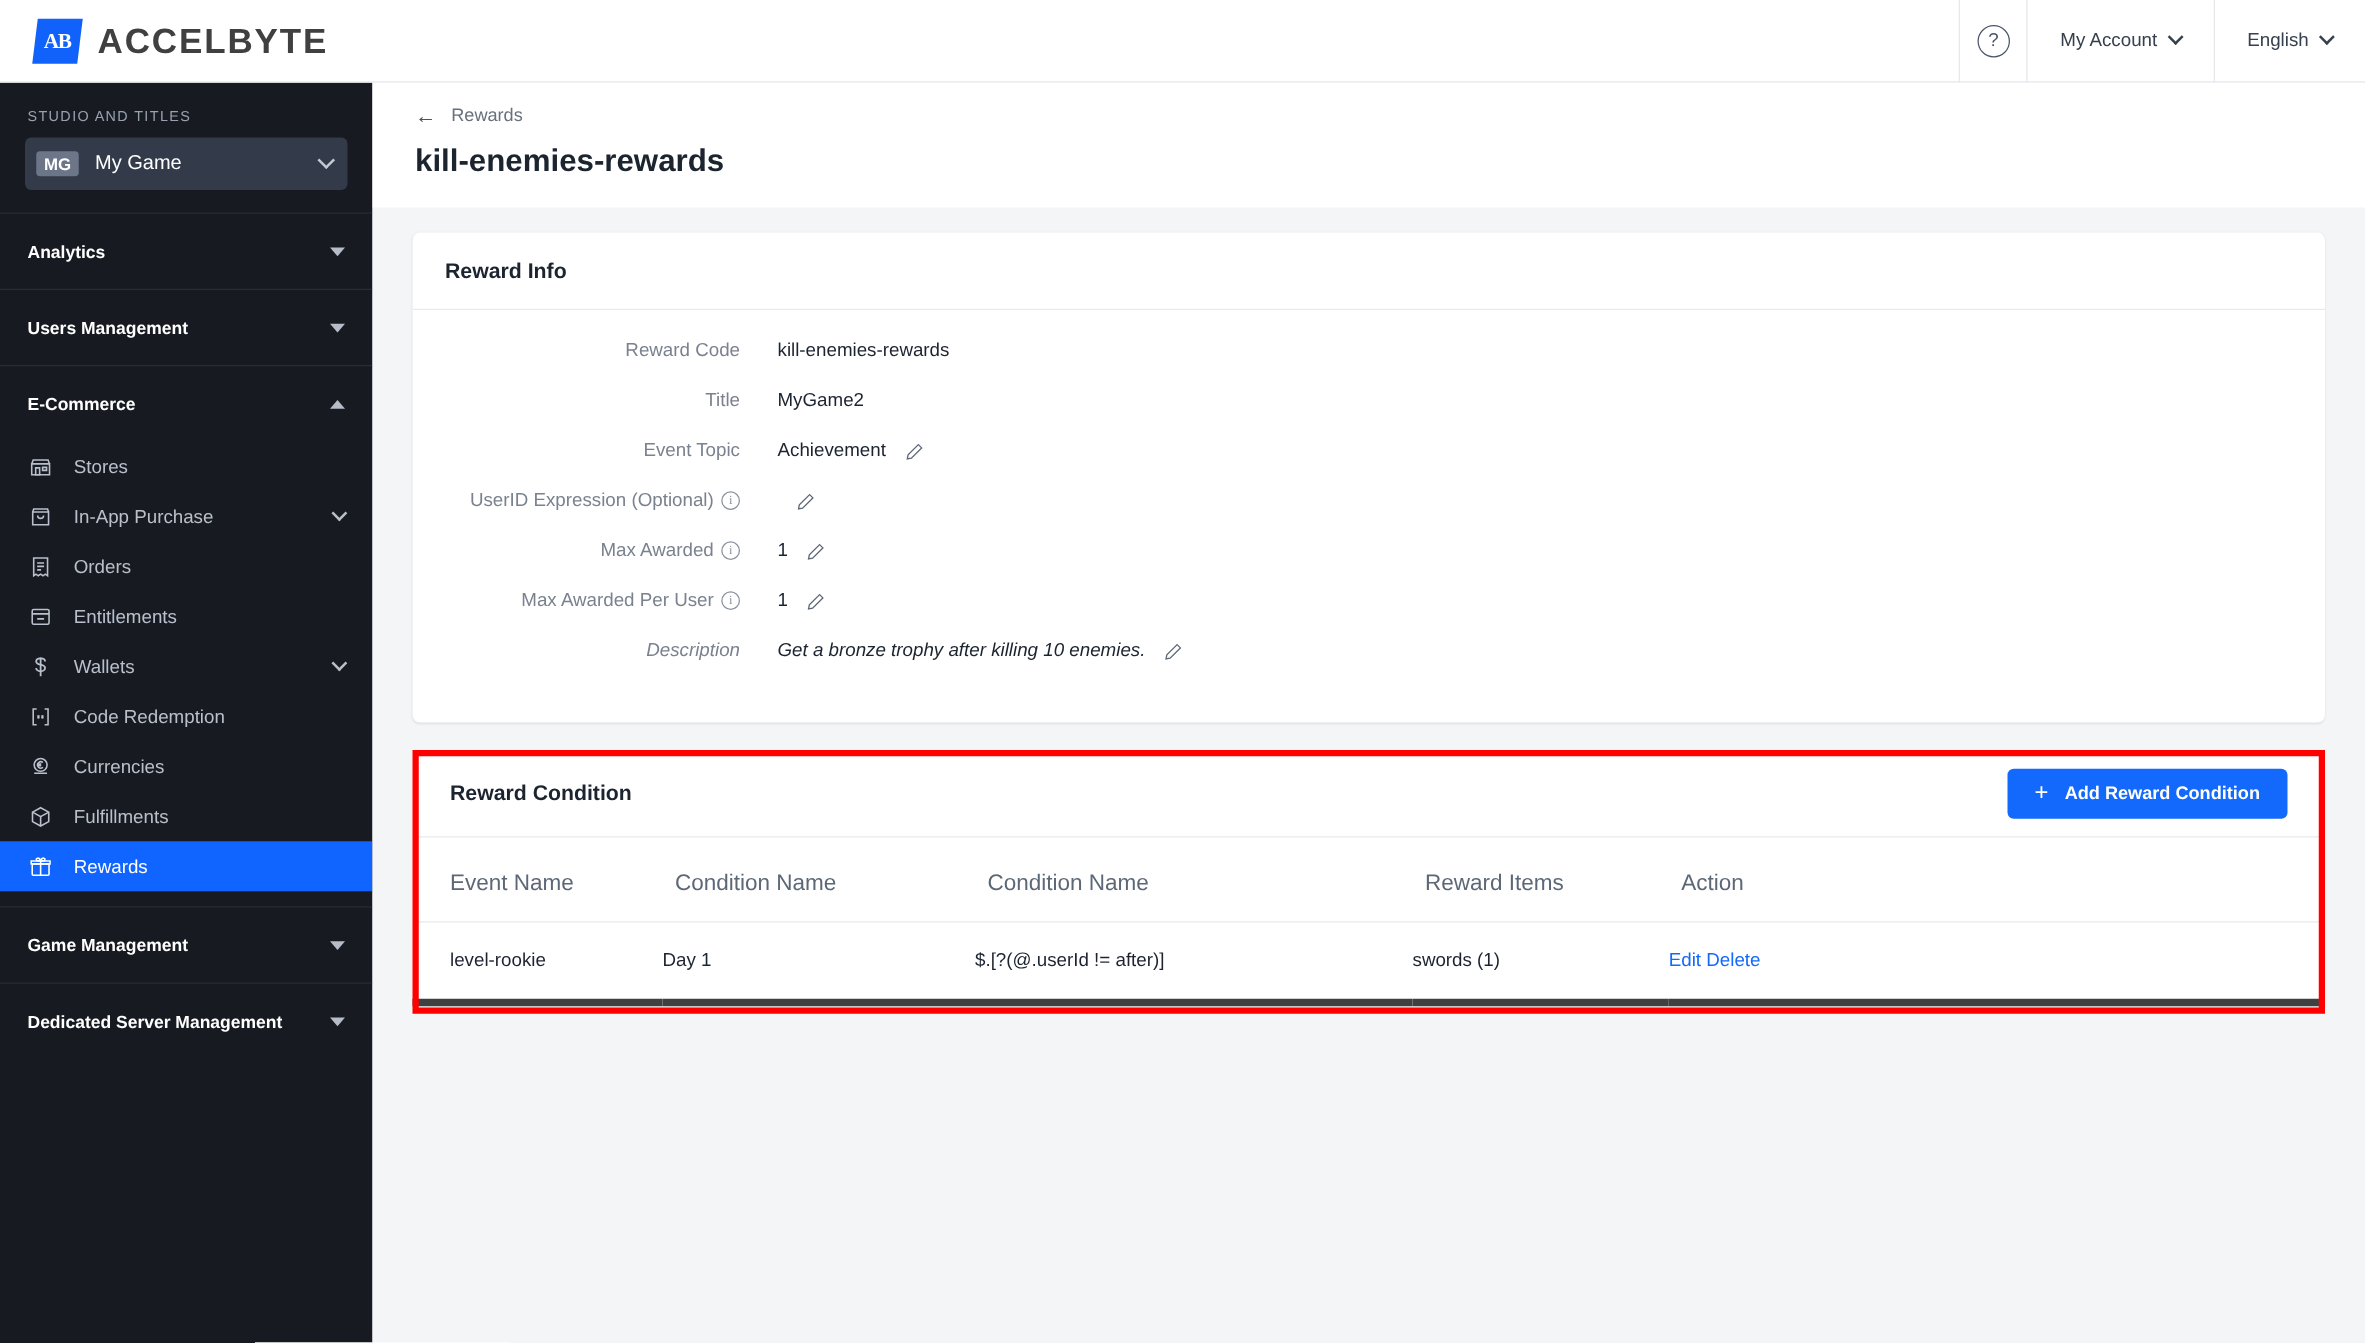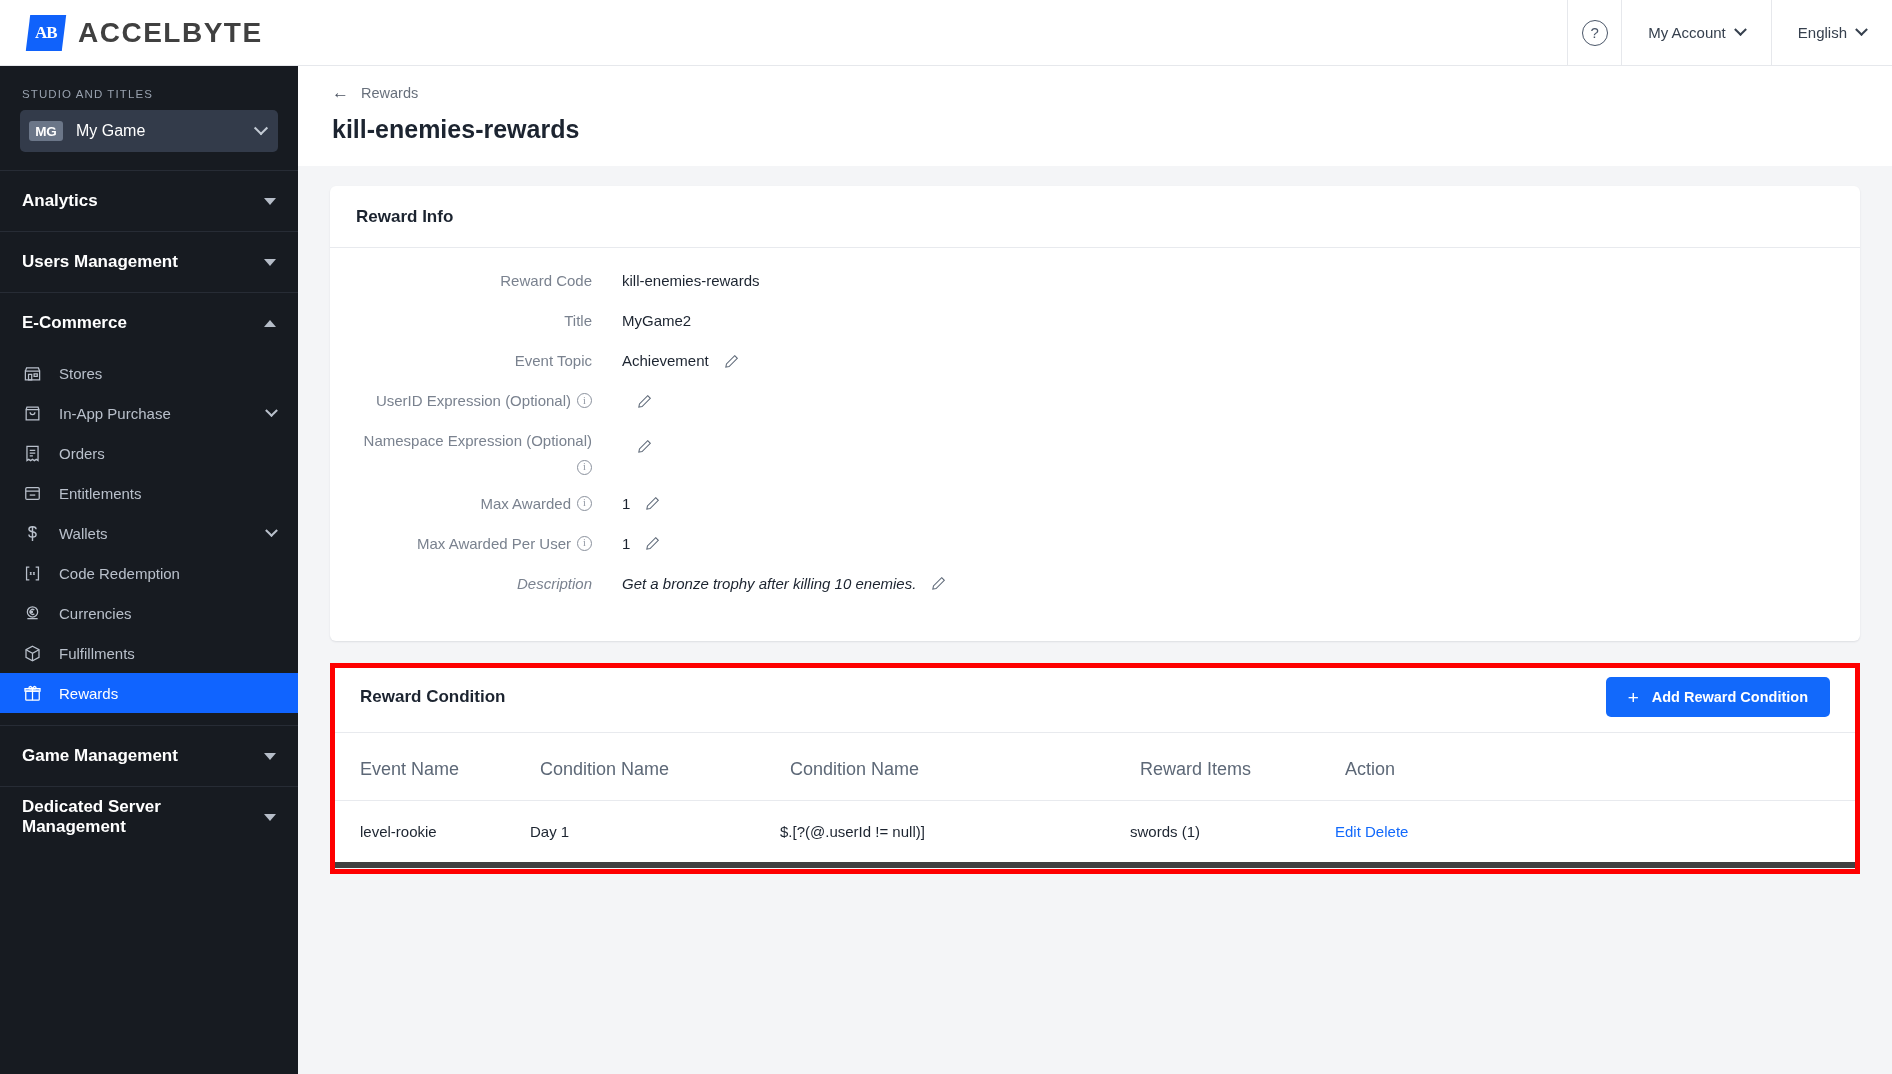--- a/index.html
+++ b/index.html
@@ -77,21 +77,21 @@
   .game-name { flex: 1; font-size: 16px; color: #ffffff; }
   .chev-down {
     width: 10px; height: 10px; border-right: 2px solid #c3cad4; border-bottom: 2px solid #c3cad4;
     transform: rotate(45deg) translate(-2px,-2px);
   }
   .nav-section {
     border-top: 1px solid #272c35;
   }
   .nav-group-hdr {
     height: 60px; display: flex; align-items: center; padding: 0 22px;
-    font-size: 17px; font-weight: bold; color: #ffffff; cursor: pointer;
+    font-size: 14px; font-weight: bold; color: #ffffff; cursor: pointer;
   }
   .nav-group-hdr .lbl { flex: 1; }
   .tri-down {
     width: 0; height: 0; border-left: 6px solid transparent; border-right: 6px solid transparent;
     border-top: 7px solid #b6bdc8;
   }
   .tri-up {
     width: 0; height: 0; border-left: 6px solid transparent; border-right: 6px solid transparent;
     border-bottom: 7px solid #b6bdc8;
   }
@@ -428,34 +428,20 @@
               <div class="info-value">
                 <span></span>
                 <span class="pencil">
                   <svg width="17" height="17" viewBox="0 0 24 24" fill="none" stroke="#5d6877" stroke-width="1.5">
                     <path d="M16.5 3.8l3.7 3.7L8.6 19.1 4 20l.9-4.6z"></path>
                   </svg>
                 </span>
               </div>
             </div>
 
-            <div class="info-row">
-              <div class="info-label" style="display:block;">
-                <span class="txt">Namespace Expression (Optional)</span>
-                <span class="info-icon" style="margin-left:6px;vertical-align:-2px;">i</span>
-              </div>
-              <div class="info-value" style="padding-top:8px;">
-                <span></span>
-                <span class="pencil">
-                  <svg width="17" height="17" viewBox="0 0 24 24" fill="none" stroke="#5d6877" stroke-width="1.5">
-                    <path d="M16.5 3.8l3.7 3.7L8.6 19.1 4 20l.9-4.6z"></path>
-                  </svg>
-                </span>
-              </div>
-            </div>
 
             <div class="info-row">
               <div class="info-label">
                 <span class="txt">Max Awarded</span>
                 <span class="info-icon">i</span>
               </div>
               <div class="info-value">
                 <span>1</span>
                 <span class="pencil">
                   <svg width="17" height="17" viewBox="0 0 24 24" fill="none" stroke="#5d6877" stroke-width="1.5">
@@ -515,21 +501,21 @@
                   <th class="col-cond1">Condition Name</th>
                   <th class="col-cond2">Condition Name</th>
                   <th class="col-items">Reward Items</th>
                   <th>Action</th>
                 </tr>
               </thead>
               <tbody>
                 <tr>
                   <td>level-rookie</td>
                   <td>Day 1</td>
-                  <td>$.[?(@.userId != null)]</td>
+                  <td>$.[?(@.userId != after)]</td>
                   <td>swords (1)</td>
                   <td>
                     <span class="act-link">Edit</span>
                     <span class="act-link">Delete</span>
                   </td>
                 </tr>
               </tbody>
             </table>
           </div>
         </div>

